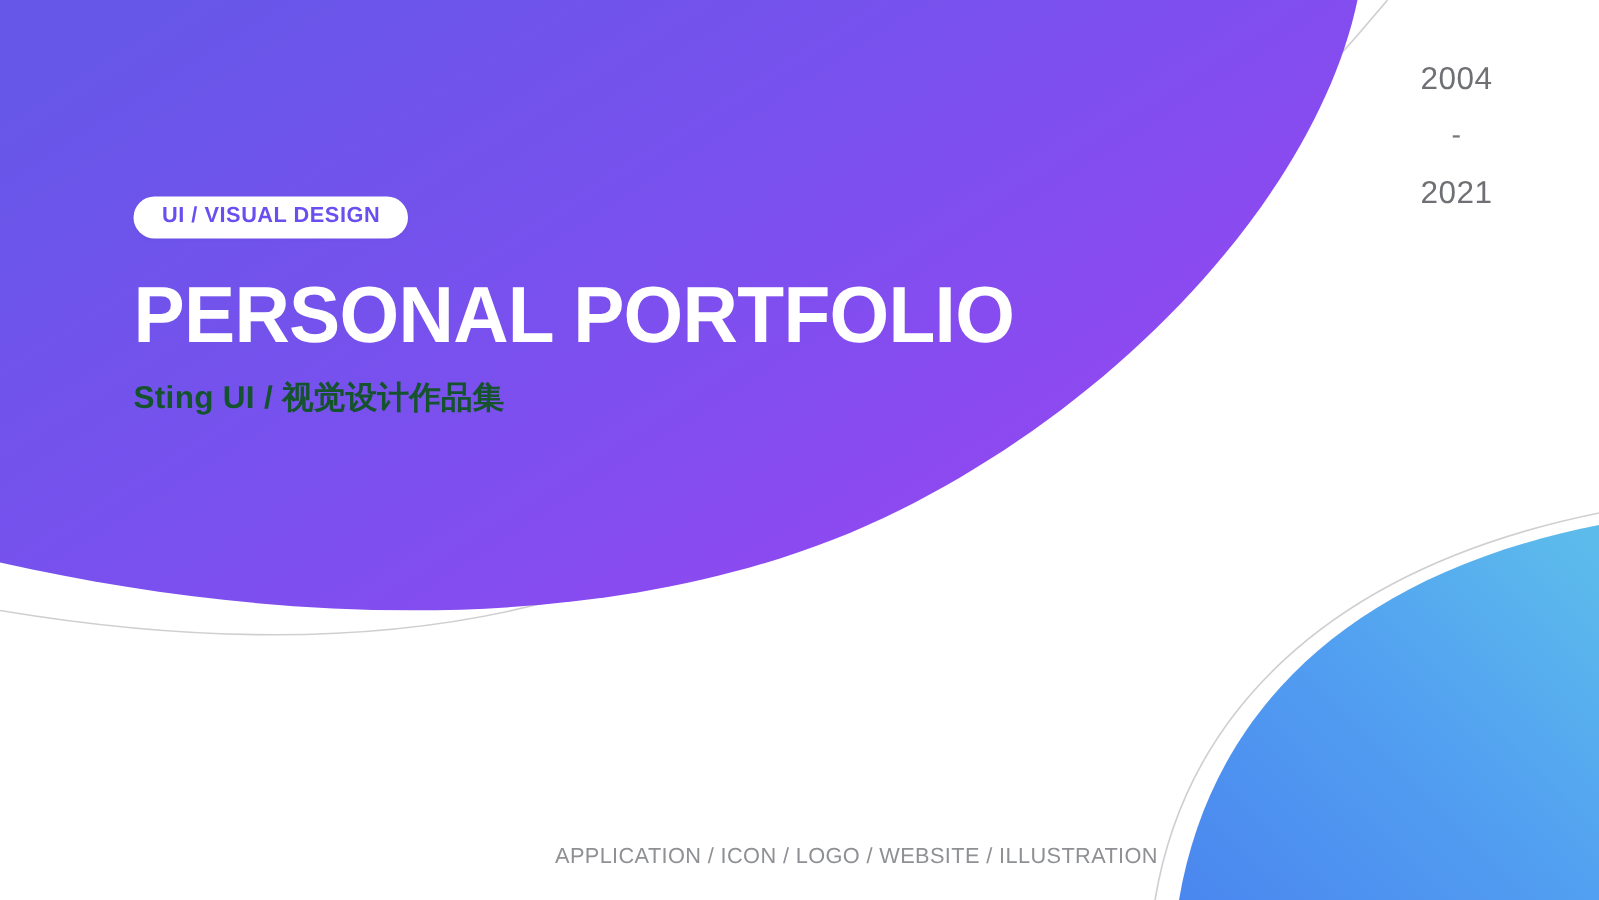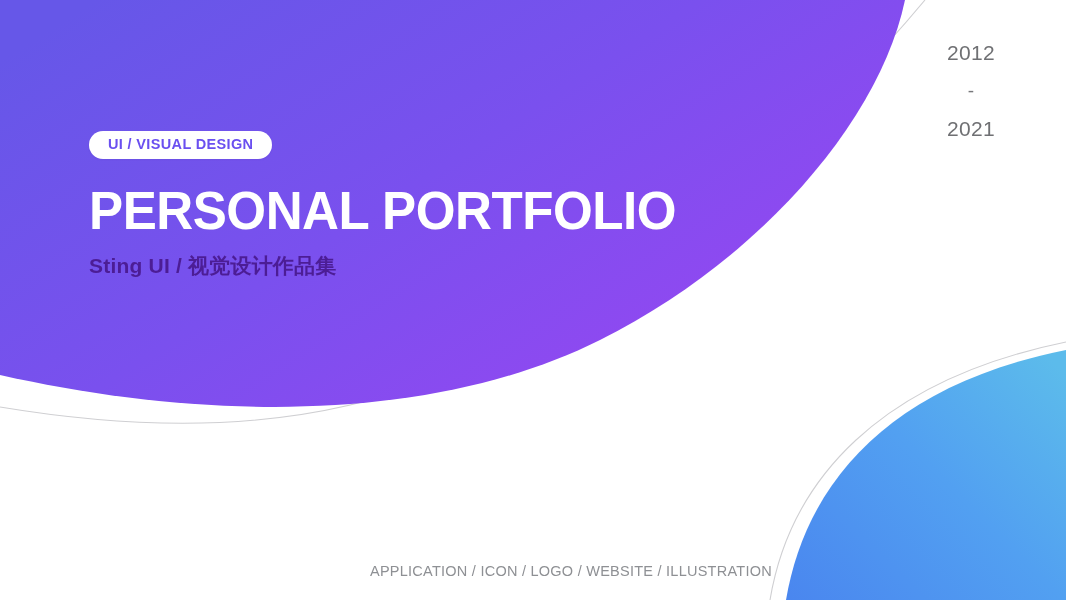--- a/index.html
+++ b/index.html
@@ -75,21 +75,21 @@
     letter-spacing: -0.5px;
     line-height: 1;
     white-space: nowrap;
     transform: scaleX(0.965);
     transform-origin: left center;
     font-stretch: condensed;
   }
 
   .subtitle {
     margin: 16px 0 0 0;
-    color: #4c1d95;
+    color: #14532d;
     font-size: 21px;
     font-weight: bold;
     letter-spacing: 0.2px;
     line-height: 1.2;
     white-space: nowrap;
   }
 
   
   .footer-caption {
     position: absolute;
@@ -124,21 +124,21 @@
     <path d="M 925 0 C 800 150, 620 300, 430 380 C 300 432, 150 432, 0 407" fill="none" stroke="#cfcfd2" stroke-width="1.1"></path>
 
     <path d="M 0 0 L 905 0 C 880 120, 760 260, 600 340 C 430 425, 200 420, 0 375 Z" fill="url(#gradPurple)"></path>
 
     <path d="M 770 600 C 790 480, 880 380, 1066 342" fill="none" stroke="#cfcfd2" stroke-width="1.1"></path>
 
     <path d="M 1066 600 L 786 600 C 806 482, 890 385, 1066 350 Z" fill="url(#gradBlue)"></path>
   </svg>
 
   <div class="year-block">
-    <div>2012</div>
+    <div>2004</div>
     <div class="year-dash">-</div>
     <div>2021</div>
   </div>
 
   <div class="content">
     <div class="badge">UI / VISUAL DESIGN</div>
     <h1 class="main-title">PERSONAL PORTFOLIO</h1>
     <div class="subtitle">Sting UI / 视觉设计作品集</div>
   </div>
 

